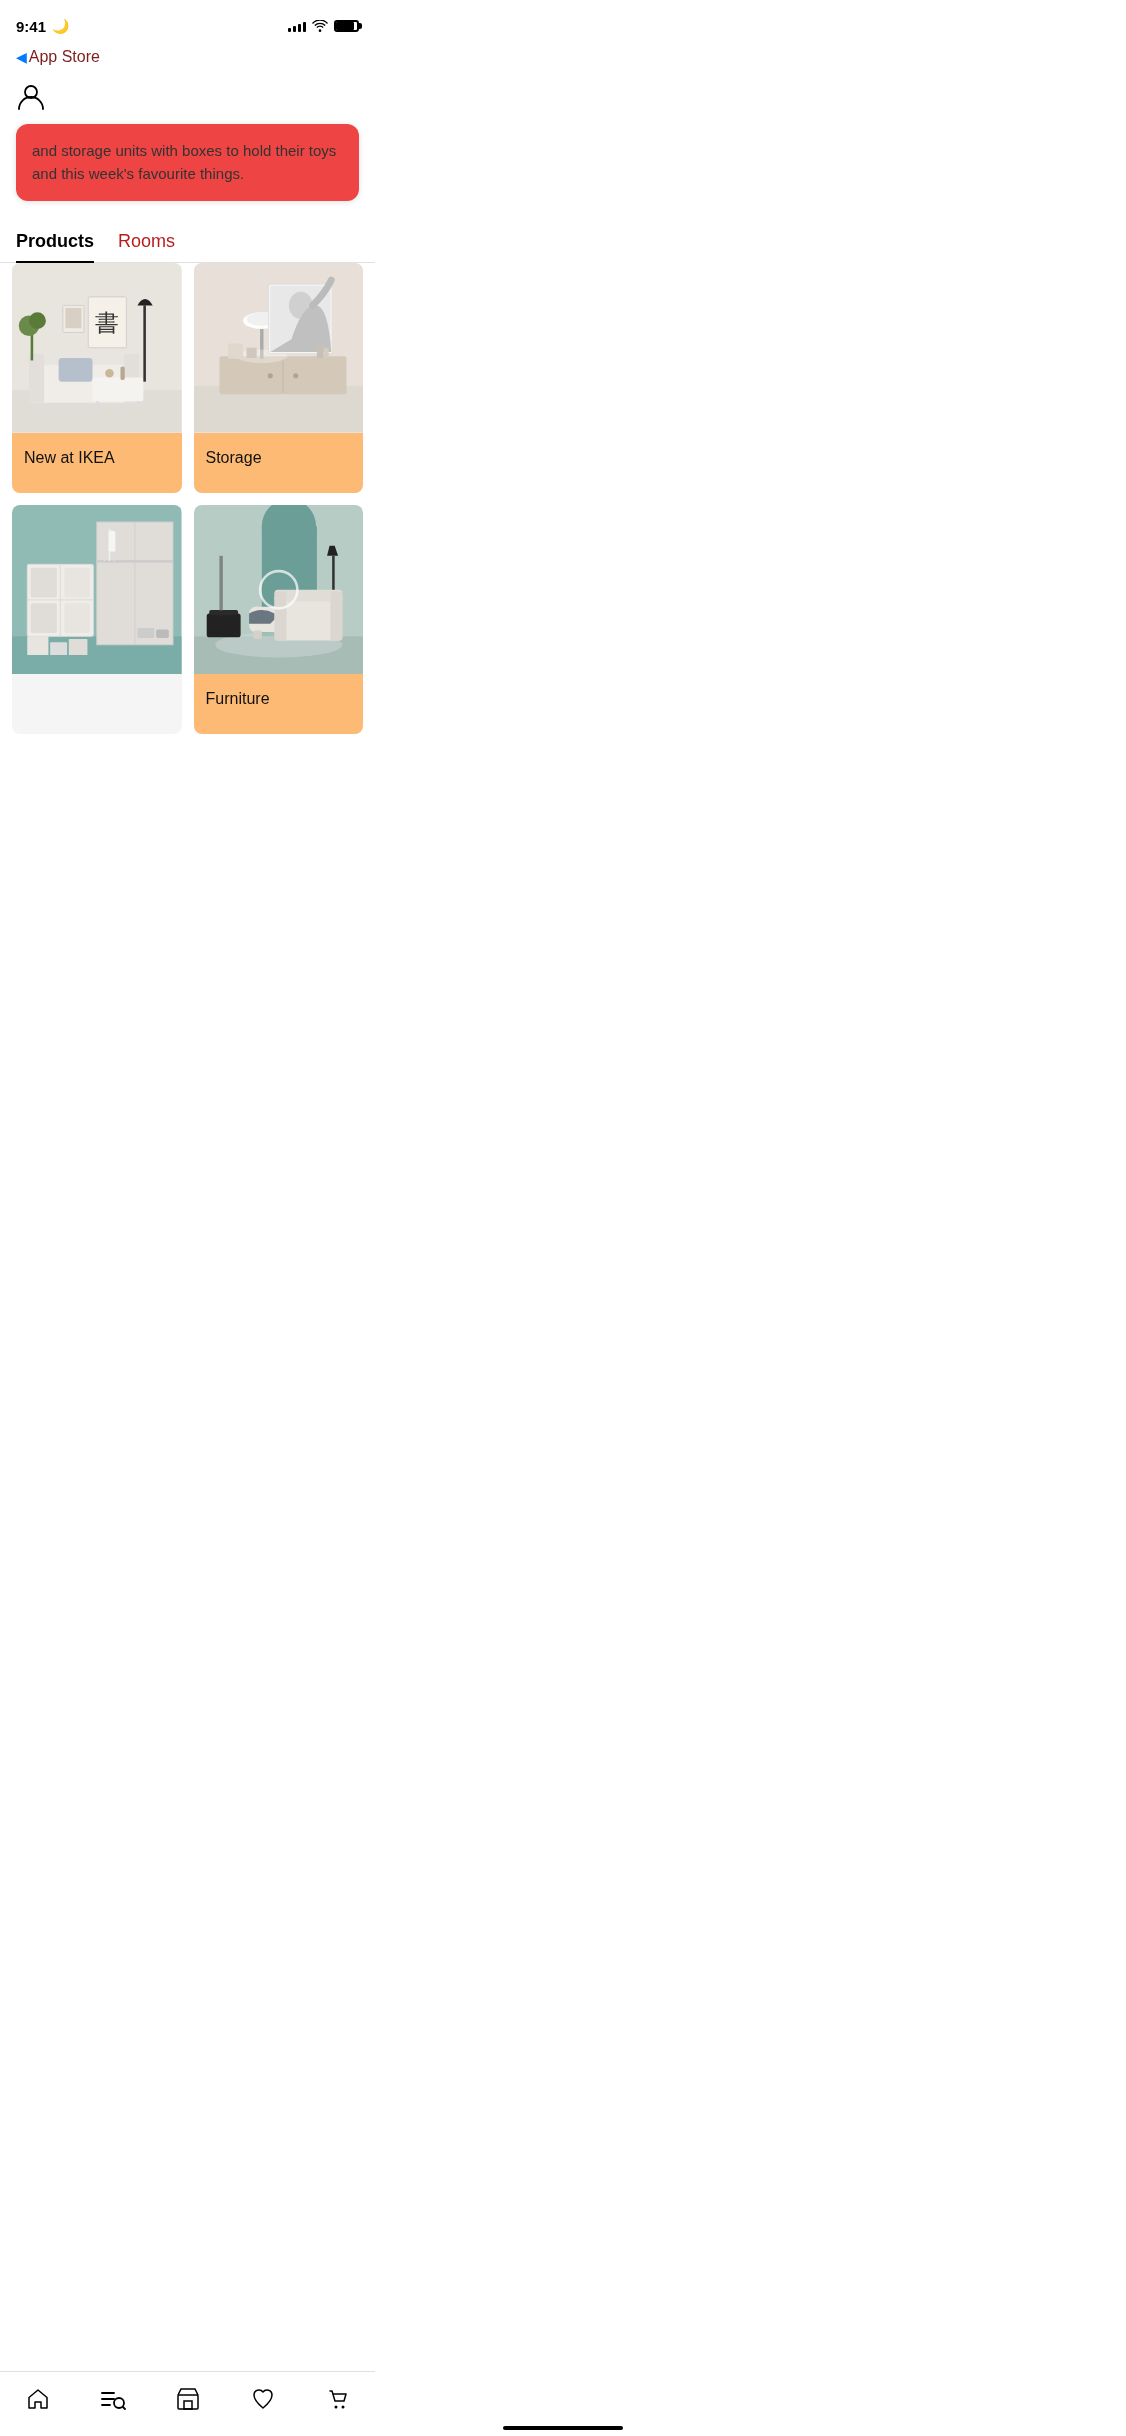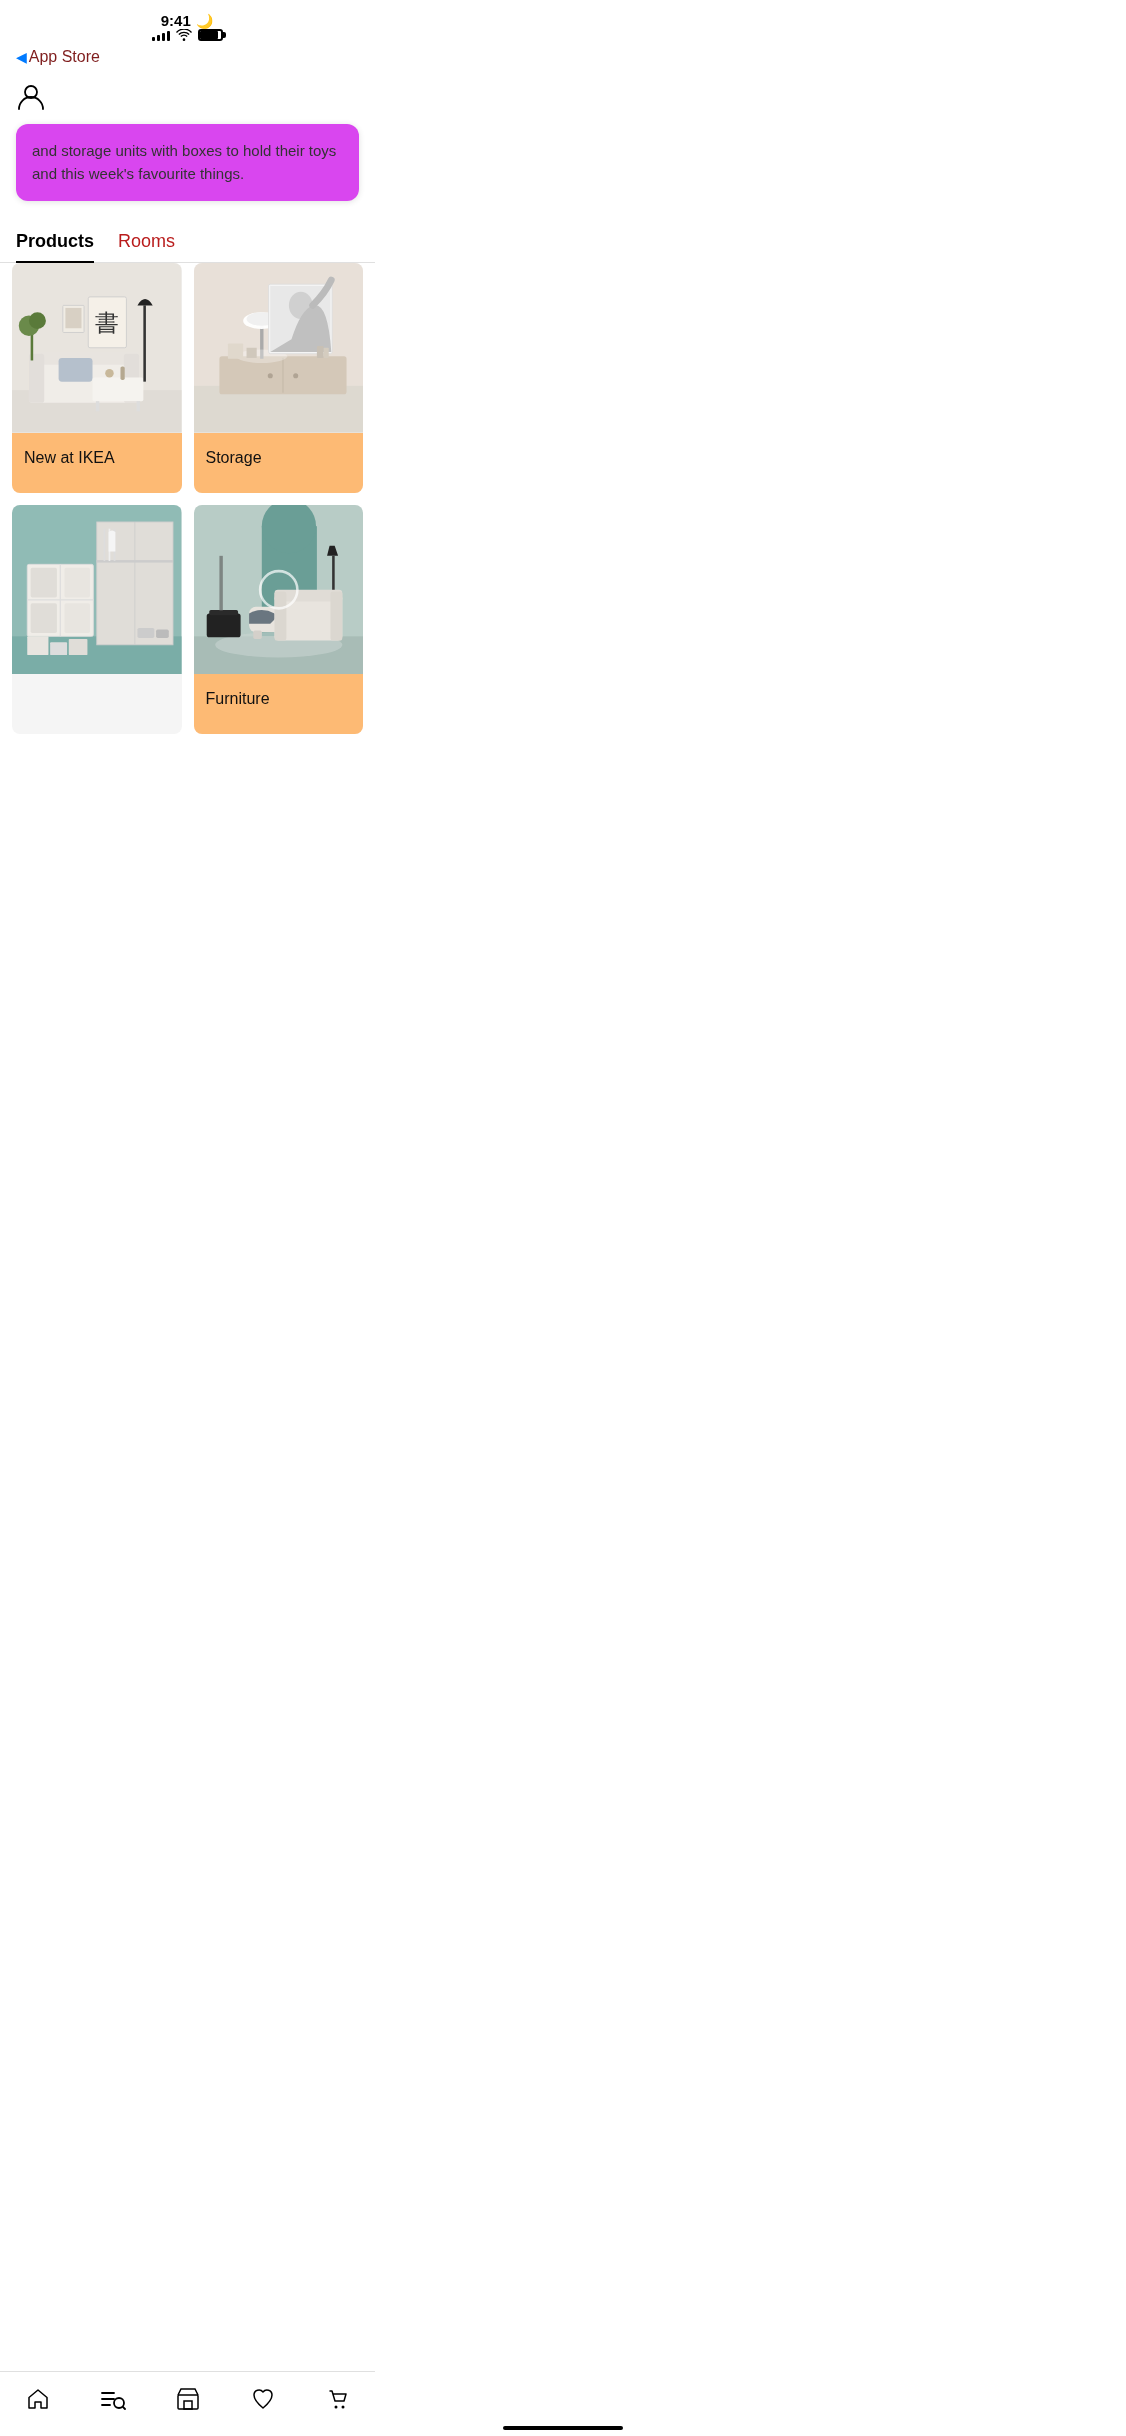--- a/index.html
+++ b/index.html
@@ -13,21 +13,20 @@
       position: relative;
     }
 
     
     .status-bar {
       display: flex;
       justify-content: space-between;
       align-items: center;
       padding: 12px 16px 4px 16px;
       height: 44px;
-      flex-direction: column;
     }
     .status-time {
       font-size: 15px;
       font-weight: 600;
       color: #000;
     }
     .status-icons {
       display: flex;
       align-items: center;
       gap: 6px;
@@ -86,21 +85,21 @@
     }
 
     
     .profile-icon {
       padding: 8px 16px 8px 16px;
     }
 
     
     .top-card {
       margin: 0 16px 20px 16px;
-      background: #d946ef;
+      background: #ef4444;
       border-radius: 12px;
       box-shadow: 0 1px 6px rgba(0,0,0,0.12);
       padding: 16px;
     }
     .top-card-text {
       font-size: 15px;
       color: #333;
       line-height: 1.5;
     }
 

